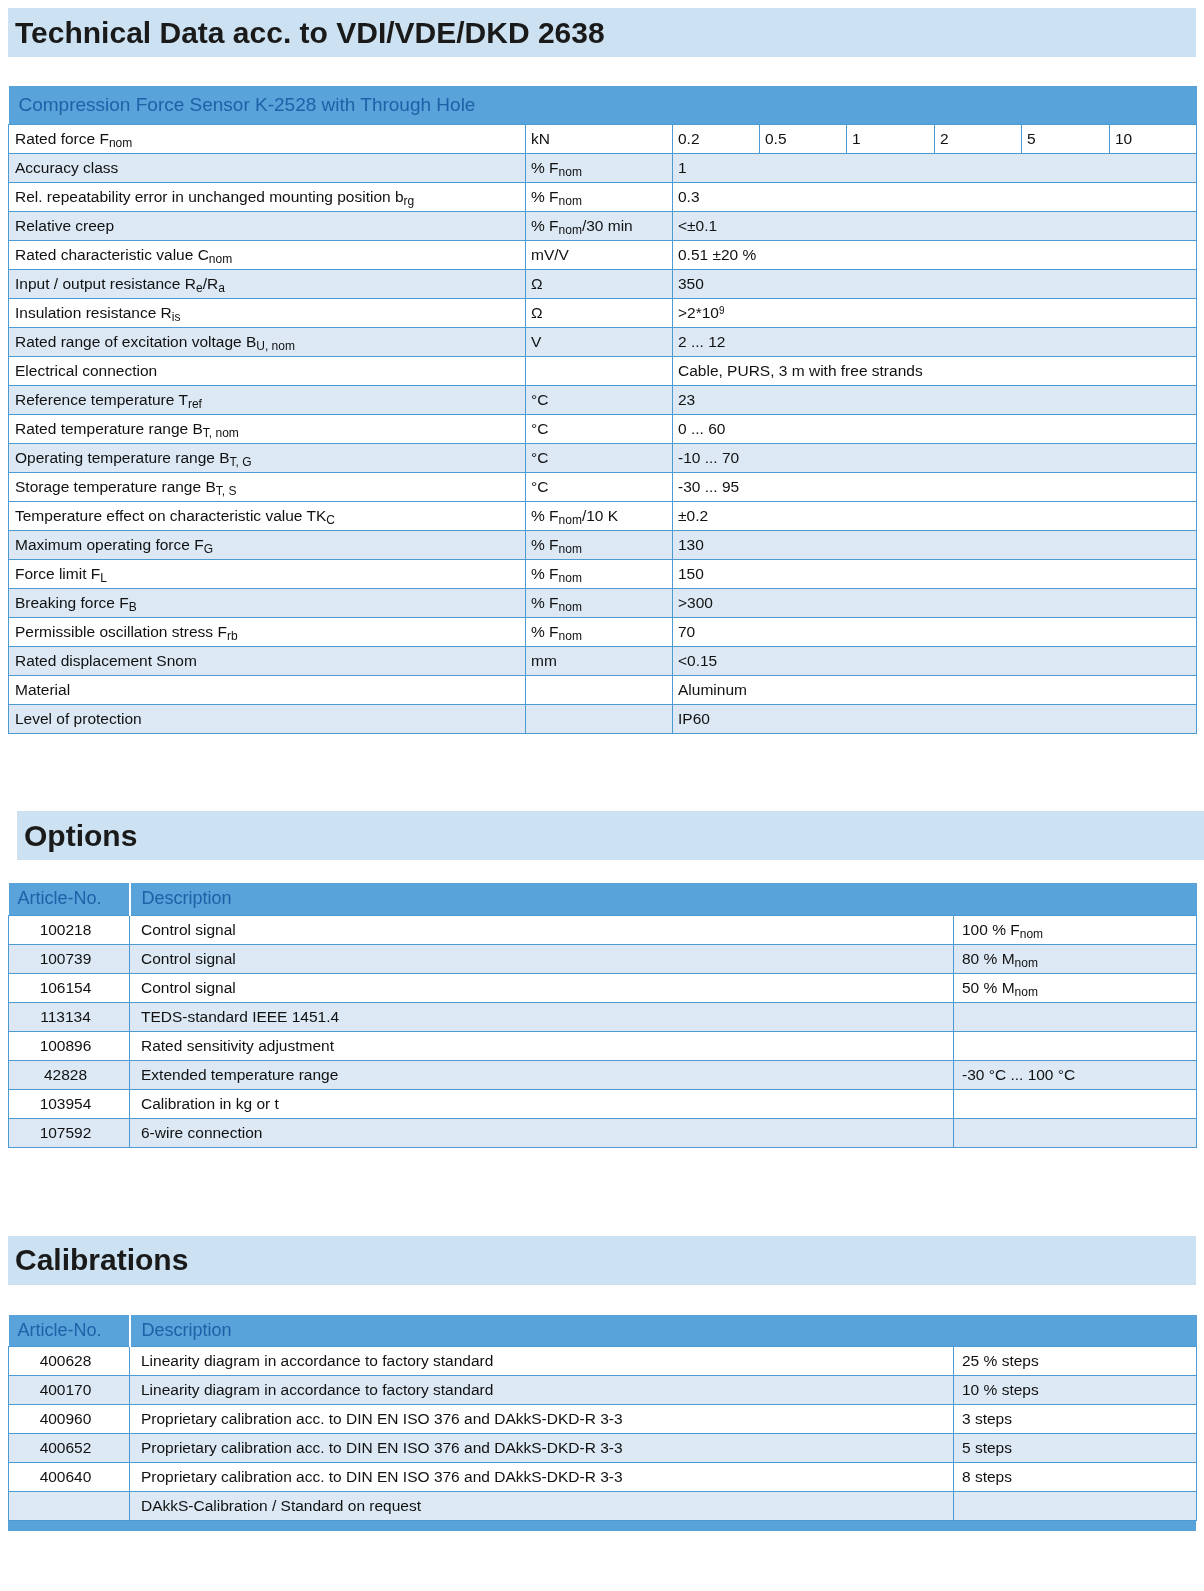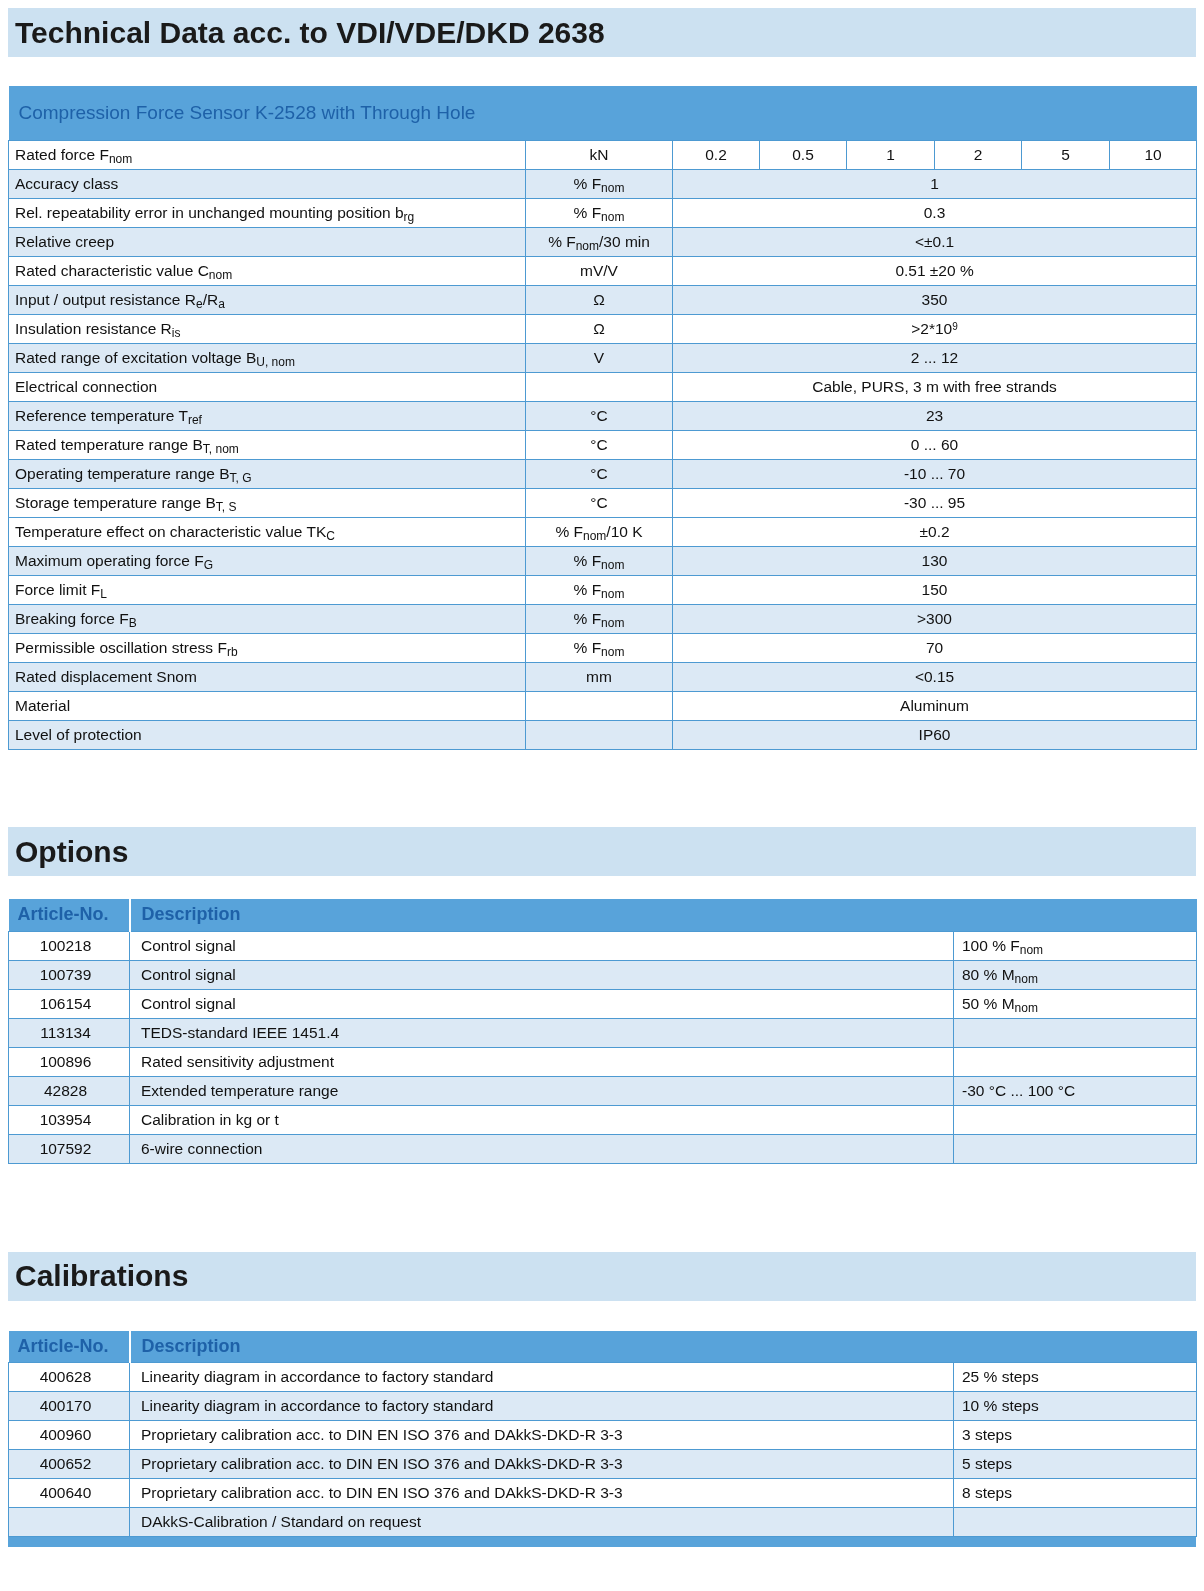--- a/index.html
+++ b/index.html
@@ -27,51 +27,51 @@
     font-size:30px; font-weight:700; color:#1a1a1a;
   }
 
   table{ border-collapse:collapse; width:1188px; table-layout:fixed; }
 
   
   .spec{ margin-top:29px; }
   .spec th.table-title{
     background:var(--accent); color:var(--headertext);
     font-weight:400; font-size:19px; text-align:left;
-    height:32px; padding:16px 10px; border:0;
+    height:32px; padding:8px 10px; border:0;
   }
   .spec td{
     border:1px solid var(--border);
     height:29px; font-size:15.5px; padding:0 5px;
     vertical-align:middle;
   }
   .spec td.label{ text-align:left; padding-left:6px; }
-  .spec td.unit, .spec td.val{ text-align:center; }
+  .spec td.unit, .spec td.val{ }
 
   tr.alt{ background:var(--alt); }
 
   sub{ font-size:12px; line-height:0; vertical-align:-3px; }
   sup{ font-size:10px; line-height:0; vertical-align:4px; }
 
   
   .arttable th{
     background:var(--accent); color:var(--headertext);
-    font-weight:700; font-size:18px; text-align:left;
+    font-weight:400; font-size:18px; text-align:left;
     height:32px; padding:0 9px; border:0;
   }
   .arttable th.divided{ border-left:2px solid #fff; padding-left:11px; }
   .arttable td{
     border:1px solid var(--border);
     height:29px; font-size:15.5px; vertical-align:middle;
   }
   .arttable td.no{ text-align:center; padding-right:8px; }
   .arttable td.desc{ text-align:left; padding-left:11px; }
   .arttable td.extra{ text-align:left; padding-left:8px; }
 
-  #options-heading{ margin-top:77px; }
+  #options-heading{ margin-top:77px;margin-left:9px; }
   #options-table{ margin-top:23px; }
   #calibrations-heading{ margin-top:88px; }
   #calibrations-table{ margin-top:30px; }
 
   .bottom-bar{ width:1188px; height:10px; background:var(--accent); }
 </style>
 </head>
 <body>
 
 <div class="page">

